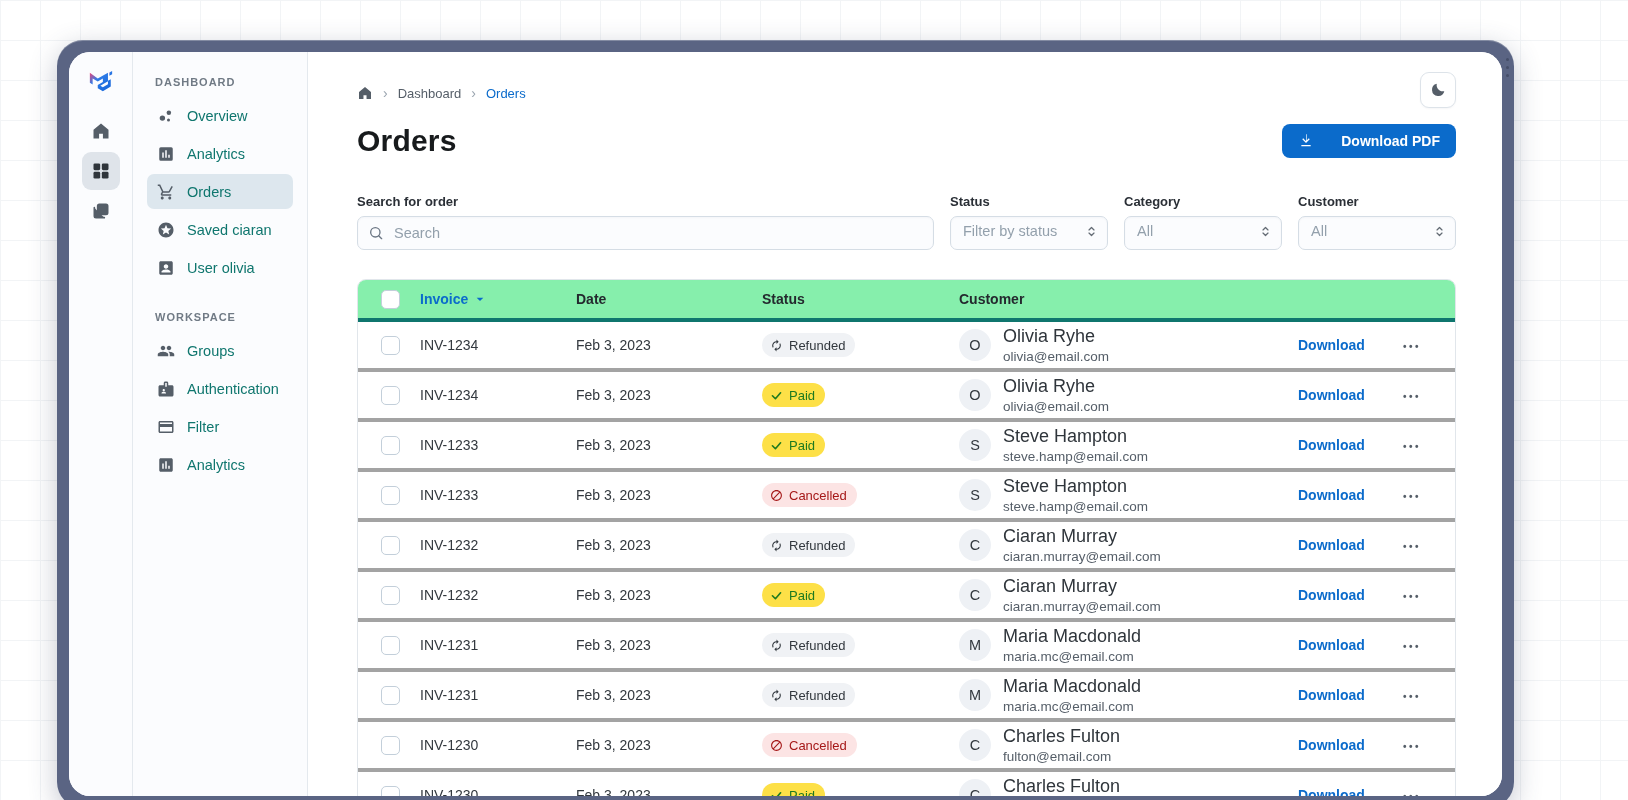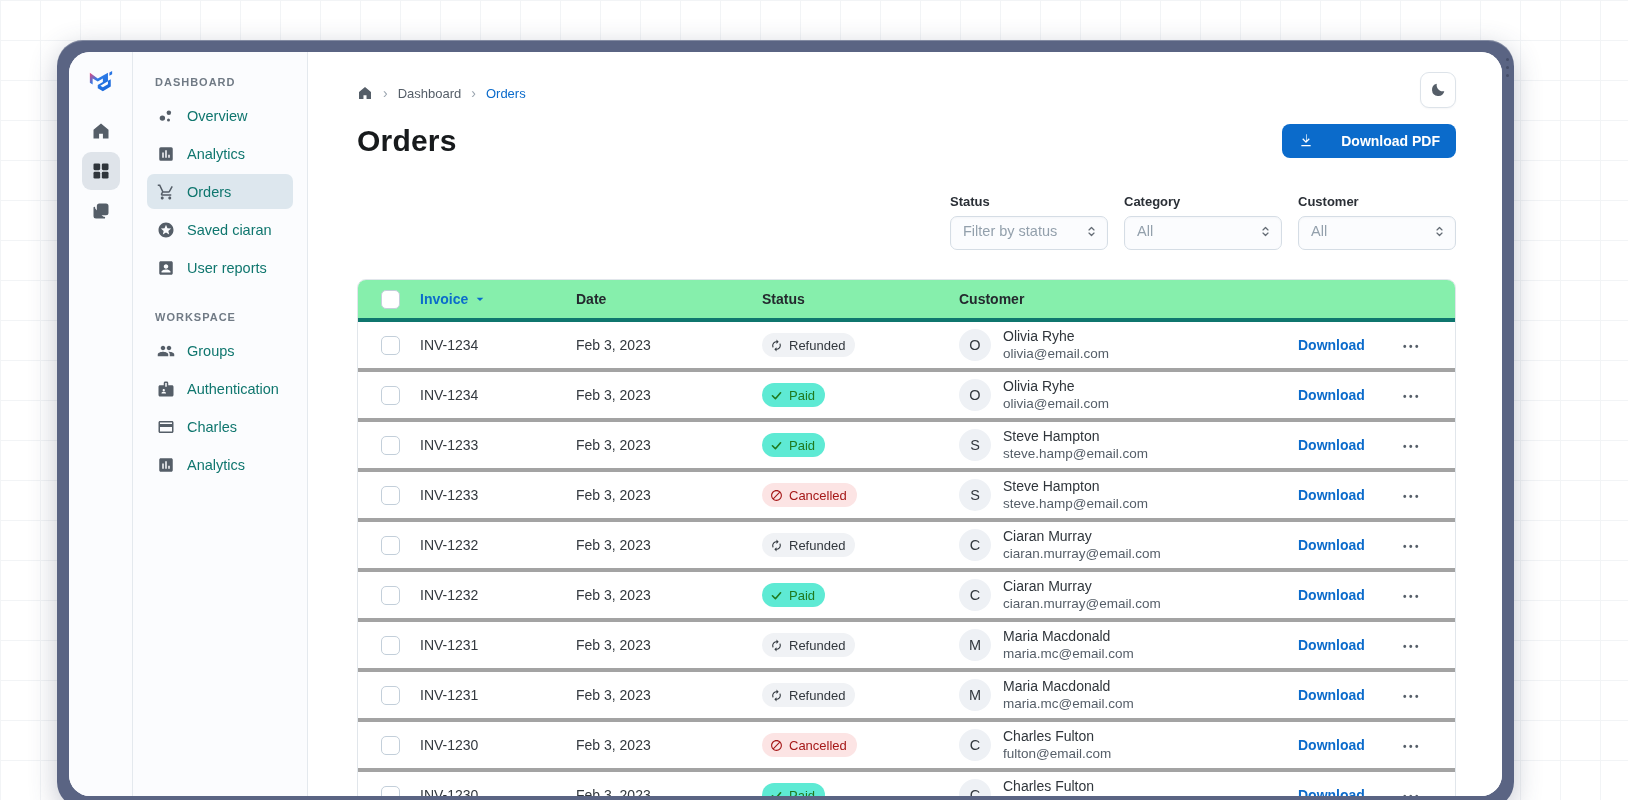--- a/index.html
+++ b/index.html
@@ -91,28 +91,28 @@
   .t-body .t-row{height:46px;border-bottom:4px solid #a3a3a3;background:#fff;}
   .t-body .t-row:last-child{border-bottom:none;}
   .cell-cbx{padding-left:23px;}
   .cbx{width:19px;height:19px;border:1.5px solid #c3cfda;border-radius:5px;background:#fff;display:block;cursor:pointer;box-sizing:border-box;}
   .td{font-size:14px;color:#32383e;}
   .chip{display:inline-flex;align-items:center;gap:6px;height:24px;border-radius:12px;padding:0 10px 0 8px;
     font-size:13px;font-weight:500;}
   .chip svg{width:13px;height:13px;}
   .chip.neutral{background:#f0f2f5;color:#32383e;}
   .chip.neutral svg{fill:#32383e;}
-  .chip.success{background:#5eead4;color:#1f7a1f;}
+  .chip.success{background:#fde047;color:#1f7a1f;}
   .chip.success svg{fill:none;stroke:#1f7a1f;stroke-width:3;stroke-linecap:round;stroke-linejoin:round;}
   .chip.danger{background:#fce4e4;color:#a51818;}
   .chip.danger svg{fill:#a51818;}
   .cust{display:flex;align-items:center;gap:12px;padding-left:9px;}
   .avatar{width:32px;height:32px;border-radius:50%;background:#eef1f5;color:#32383e;font-size:14.5px;font-weight:500;
     display:flex;align-items:center;justify-content:center;flex:0 0 32px;}
-  .cust-name{font-size:14px;font-weight:500;color:#2f353b;line-height:1.3;}
+  .cust-name{font-size:18px;font-weight:500;color:#2f353b;line-height:1.3;}
   .cust-mail{font-size:13.5px;color:#555e68;line-height:1.3;}
   .dl-link{font-size:14px;font-weight:600;color:#0b6bcb;cursor:pointer;}
   .dots{color:#555e68;font-size:10px;letter-spacing:2.5px;font-weight:700;cursor:pointer;}
 </style>
 </head>
 <body>
 
 <div class="page">
   <div class="window">
     <div class="frame-dots">
@@ -195,21 +195,21 @@
                 </svg>
               </span>
               <span>Saved ciaran</span>
             </div>
             <div class="nav-item">
               <span class="nav-ico">
                 <svg viewBox="0 0 24 24">
                   <path d="M3 5v14c0 1.1.9 2 2 2h14c1.1 0 2-.9 2-2V5c0-1.1-.9-2-2-2H5c-1.1 0-2 .9-2 2zm9 2c1.66 0 3 1.34 3 3s-1.34 3-3 3-3-1.34-3-3 1.34-3 3-3zm-6 10c0-2 4-3.1 6-3.1s6 1.1 6 3.1v1H6v-1z"></path>
                 </svg>
               </span>
-              <span>User reports</span>
+              <span>User olivia</span>
             </div>
           </div>
           <div class="side-section">
             <div class="side-header">WORKSPACE</div>
             <div class="nav-item">
               <span class="nav-ico">
                 <svg viewBox="0 0 24 24">
                   <path d="M16 11c1.66 0 2.99-1.34 2.99-3S17.66 5 16 5c-1.66 0-3 1.34-3 3s1.34 3 3 3zm-8 0c1.66 0 2.99-1.34 2.99-3S9.66 5 8 5C6.34 5 5 6.34 5 8s1.34 3 3 3zm0 2c-2.33 0-7 1.17-7 3.5V19h14v-2.5c0-2.33-4.67-3.5-7-3.5zm8 0c-.29 0-.62.02-.97.05 1.16.84 1.97 1.97 1.97 3.45V19h6v-2.5c0-2.33-4.67-3.5-7-3.5z"></path>
                 </svg>
               </span>
@@ -222,21 +222,21 @@
                 </svg>
               </span>
               <span>Authentication</span>
             </div>
             <div class="nav-item">
               <span class="nav-ico">
                 <svg viewBox="0 0 24 24">
                   <path d="M20 4H4c-1.11 0-1.99.89-1.99 2L2 18c0 1.11.89 2 2 2h16c1.11 0 2-.89 2-2V6c0-1.11-.89-2-2-2zm0 14H4v-6h16v6zm0-10H4V6h16v2z"></path>
                 </svg>
               </span>
-              <span>Charles</span>
+              <span>Filter</span>
             </div>
             <div class="nav-item">
               <span class="nav-ico">
                 <svg viewBox="0 0 24 24">
                   <path d="M19 3H5c-1.1 0-2 .9-2 2v14c0 1.1.9 2 2 2h14c1.1 0 2-.9 2-2V5c0-1.1-.9-2-2-2zM9 17H7v-7h2v7zm4 0h-2V7h2v10zm4 0h-2v-4h2v4z"></path>
                 </svg>
               </span>
               <span>Analytics</span>
             </div>
           </div>
@@ -267,20 +267,30 @@
           <button class="btn-primary">
             <svg viewBox="0 0 24 24">
                 <path d="M5 20h14v-2H5v2zM12 2h-0v10.2L7.8 8 6.4 9.4 12 15l5.6-5.6L16.2 8 13 11.2V2h-1z"></path>
               </svg>
             <span>Download PDF</span>
           </button>
         </div>
 
         <div class="filters">
           <div class="f-group grow">
+            <span class="f-label">Search for order</span>
+            <div class="input-box">
+              <span class="sic">
+                <svg viewBox="0 0 24 24">
+                    <circle cx="11" cy="11" r="7"></circle>
+                    <path d="M20.5 20.5 16 16"></path>
+                  </svg>
+              </span>
+              <input placeholder="Search" style="">
+            </div>
           </div>
 
         <div class="f-group">
               <span class="f-label">Status</span>
               <div class="select-box">
                 <span>Filter by status</span>
                 <span style="display: flex;">
                   <svg viewBox="0 0 24 24" style="fill:none;stroke:#636b74;stroke-width:2;stroke-linecap:round;stroke-linejoin:round;">
                     <path d="M8 9.5 12 5.5l4 4"></path>
                     <path d="M8 14.5l4 4 4-4"></path>

